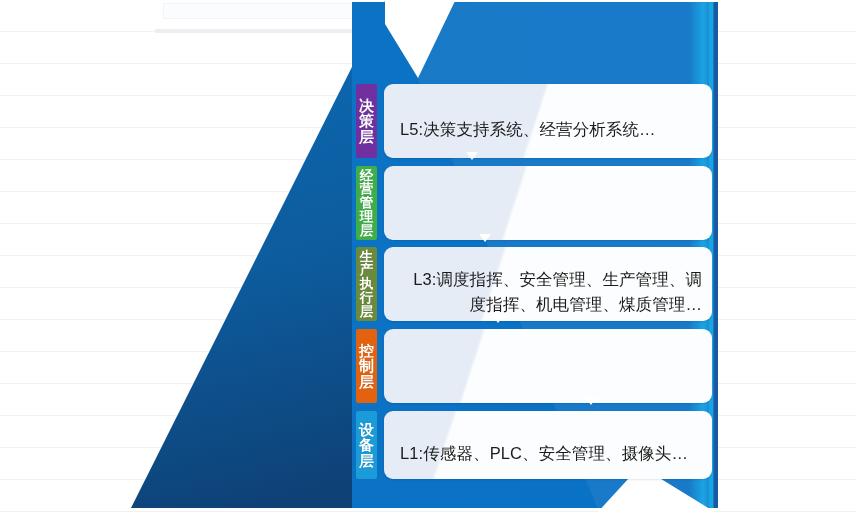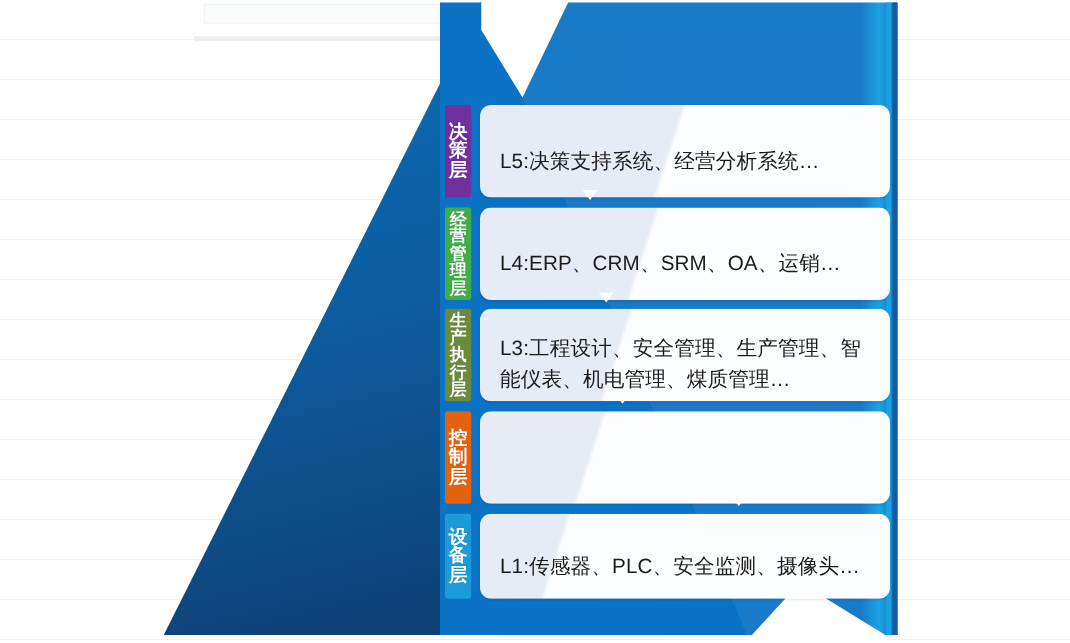--- a/index.html
+++ b/index.html
@@ -48,20 +48,21 @@
     box-sizing:border-box;
     display:flex;align-items:center;
     padding:16px 0 0 16px;
     color:#1b1b1b;
     font-size:16.5px;
     line-height:25px;
     letter-spacing:.1px;
     box-shadow:0 1px 2px rgba(0,0,0,.10);
     position:relative;
     overflow:hidden;
+    text-align:right;
   }
   .card .txt{position:relative;z-index:2;padding-right:10px;}
   
   .card .sheen{
     position:absolute;inset:0;z-index:1;
     background:linear-gradient(108deg,#e6ecf6 0%,#e6ecf6 var(--p1),#fcfdfe calc(var(--p1) + 1%),#fcfdfe 100%);
   }
 
   .caret{
     position:absolute;
@@ -141,36 +142,35 @@
     <div class="row" style="left:356px;top:166px;width:356px;height:74px;">
       <div class="tag" style="background:#3fae49;font-size:13.5px;line-height:13.8px;">
         <span>经</span>
         <span>营</span>
         <span>管</span>
         <span>理</span>
         <span>层</span>
       </div>
       <div class="card">
         <div class="sheen" style="--p1:40%;"></div>
-        <div class="txt">L4:ERP、CRM、SRM、OA、运销…</div>
       </div>
     </div>
     <div class="caret" style="left:479px;top:234px;"></div>
 
     <div class="row" style="left:356px;top:247px;width:356px;height:74px;">
       <div class="tag" style="background:#6a8a3c;font-size:13.5px;line-height:13.8px;">
         <span>生</span>
         <span>产</span>
         <span>执</span>
         <span>行</span>
         <span>层</span>
       </div>
       <div class="card">
         <div class="sheen" style="--p1:34%;"></div>
-        <div class="txt">L3:工程设计、安全管理、生产管理、智能仪表、机电管理、煤质管理…</div>
+        <div class="txt">L3:调度指挥、安全管理、生产管理、调度指挥、机电管理、煤质管理…</div>
       </div>
     </div>
     <div class="caret" style="left:492px;top:315px;"></div>
 
     <div class="row" style="left:356px;top:329px;width:356px;height:74px;">
       <div class="tag" style="background:#e2620f;">
         <span>控</span>
         <span>制</span>
         <span>层</span>
       </div>
@@ -181,18 +181,18 @@
     <div class="caret" style="left:585px;top:397px;"></div>
 
     <div class="row" style="left:356px;top:411px;width:356px;height:68px;">
       <div class="tag" style="background:#1b9bd8;">
         <span>设</span>
         <span>备</span>
         <span>层</span>
       </div>
       <div class="card">
         <div class="sheen" style="--p1:20%;"></div>
-        <div class="txt">L1:传感器、PLC、安全监测、摄像头…</div>
+        <div class="txt">L1:传感器、PLC、安全管理、摄像头…</div>
       </div>
     </div>
 
   </div>
 </div>
 
 </body></html>

